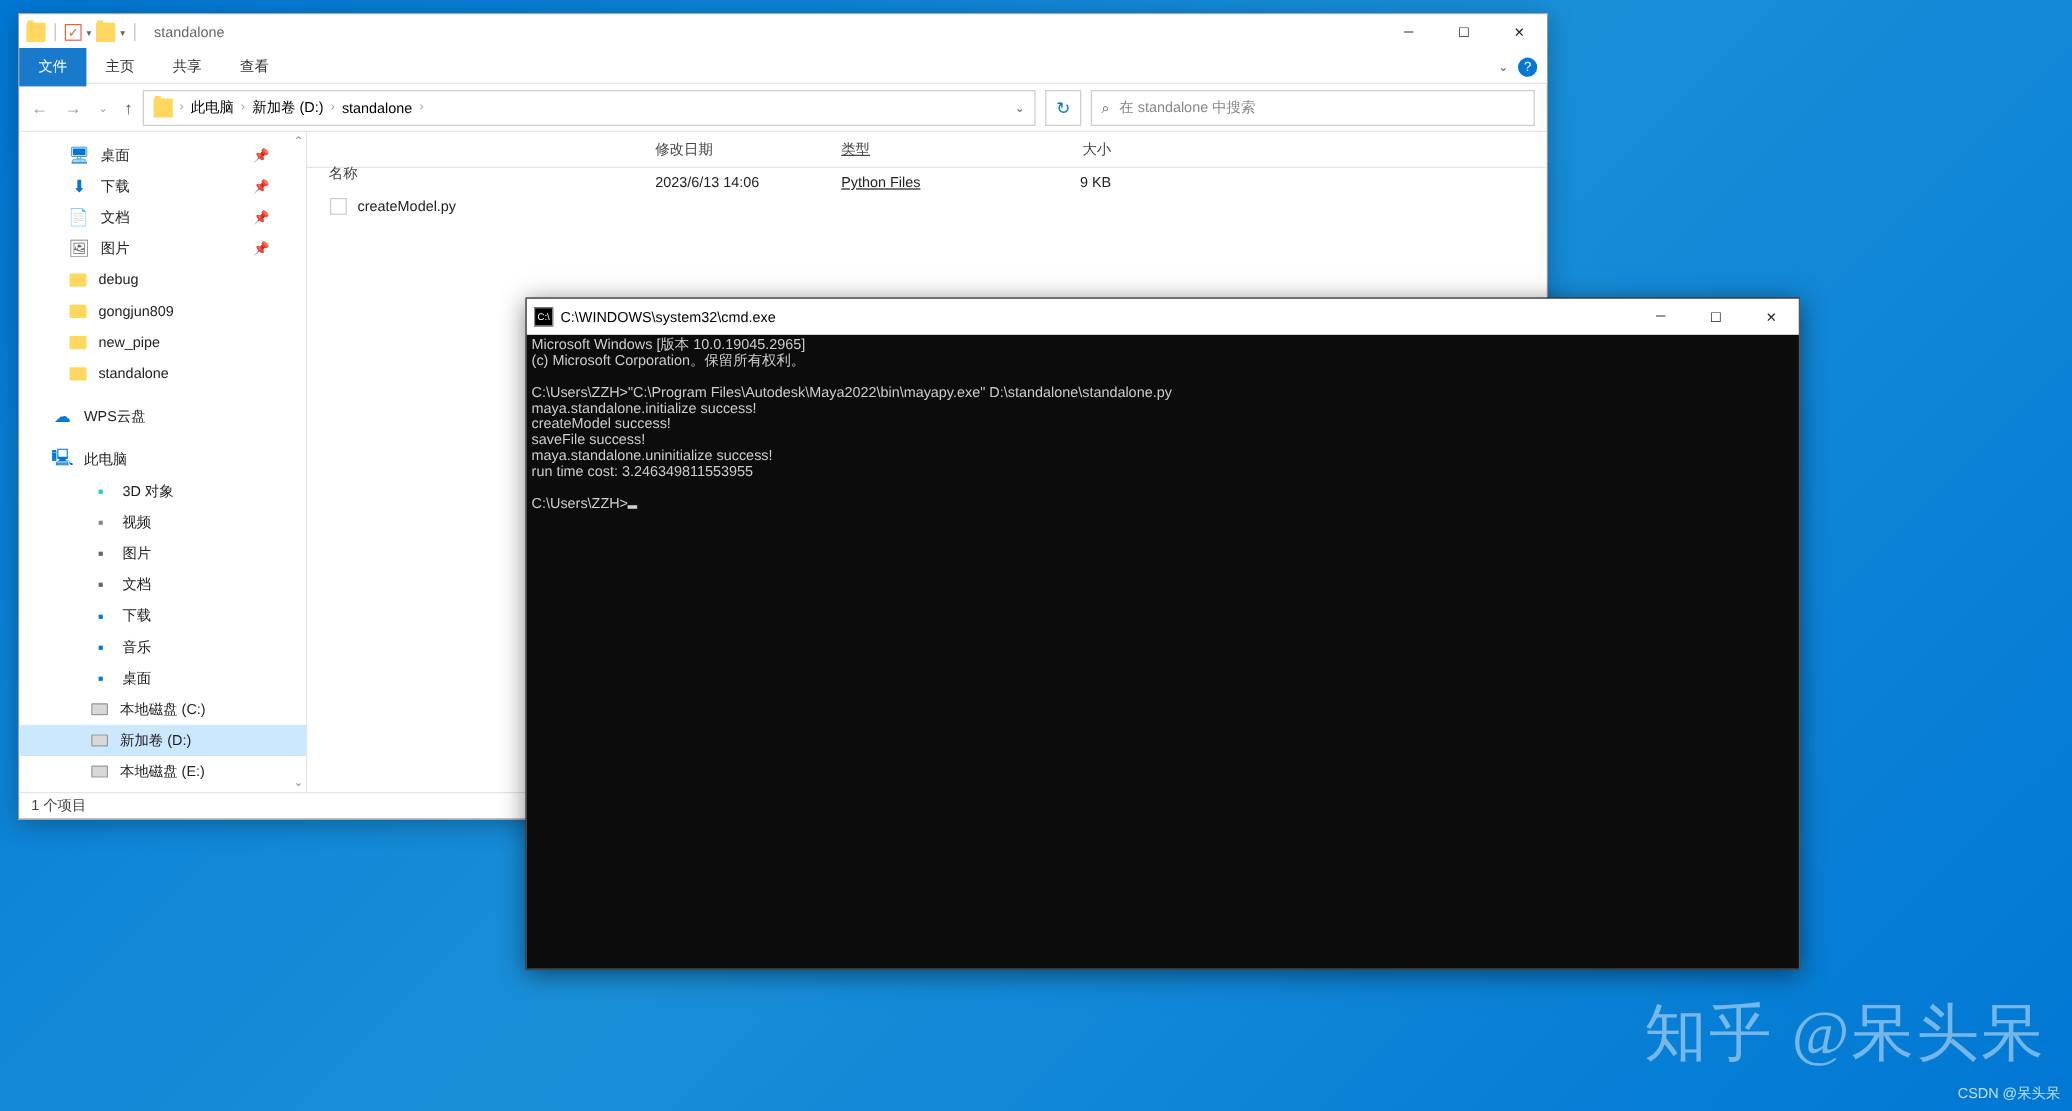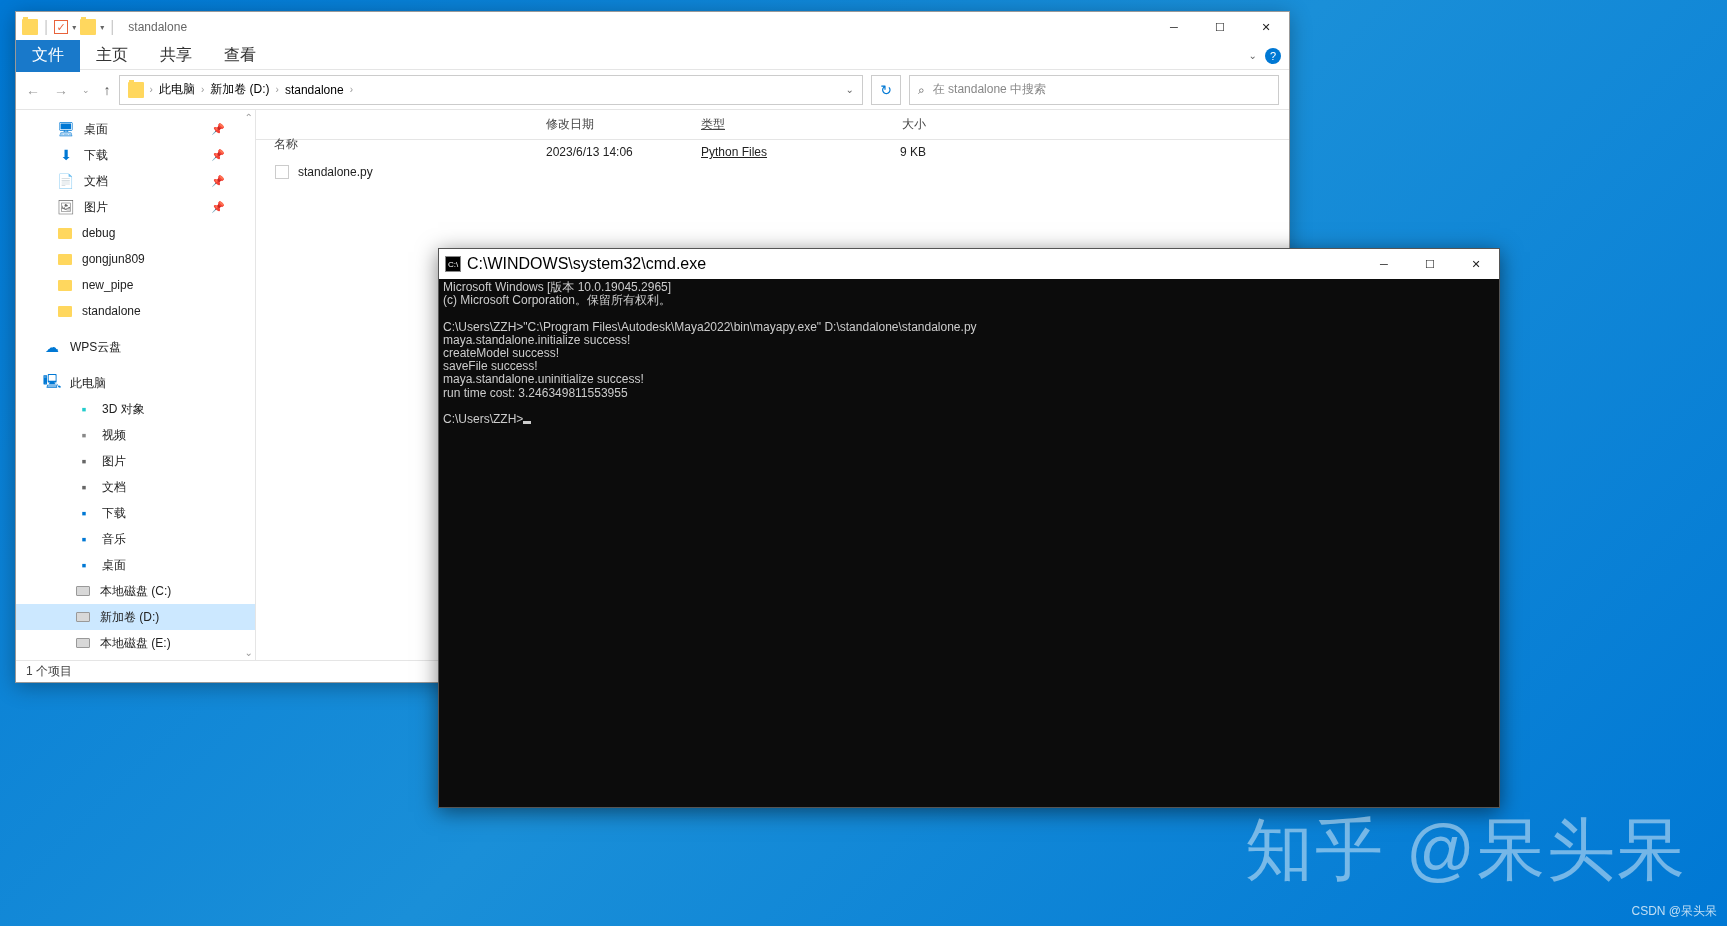--- a/index.html
+++ b/index.html
@@ -12,21 +12,21 @@
 .folder-icon-tb { width: 16px; height: 16px; background: #ffd75e; border-radius: 1px; position: relative; }
 .folder-icon-tb::before { content: ''; position: absolute; top: -2px; left: 1px; width: 5px; height: 3px; background: #ffd75e; }
 .check-icon { width: 14px; height: 14px; border: 1px solid #e8623b; display: flex; align-items: center; justify-content: center; color: #e8623b; font-size: 11px; }
 .divider-tb { color: #ccc; margin: 0 2px; }
 .down-caret { color: #666; font-size: 8px; }
 .title-text { margin-left: 6px; color: #666; font-size: 12px; }
 .win-controls { margin-left: auto; display: flex; }
 .win-btn { width: 46px; height: 30px; display: flex; align-items: center; justify-content: center; color: #222; font-size: 11px; }
 
 .ribbon { height: 28px; background: #fff; display: flex; align-items: center; border-bottom: 1px solid #e5e5e5; position: relative; }
-.ribbon-tab { padding: 16px 16px; height: 28px; display: flex; align-items: center; font-size: 16px; color: #333; }
+.ribbon-tab { padding: 16px 16px; height: 28px; display: flex; align-items: center; font-size: 12px; color: #333; }
 .ribbon-tab.active { background: #1979ca; color: #fff; }
 .carouselv { position: absolute; right: 32px; color: #666; font-size: 10px; }
 .help-icon { position: absolute; right: 8px; width: 16px; height: 16px; background: #0078d4; color: #fff; border-radius: 50%; display: flex; align-items: center; justify-content: center; font-size: 11px; }
 
 .nav-bar { height: 40px; display: flex; align-items: center; padding: 0 10px; gap: 8px; border-bottom: 1px solid #e5e5e5; }
 .nav-arrows { display: flex; gap: 14px; color: #999; font-size: 14px; align-items: center; }
 .nav-arrows span { cursor: default; }
 .up-arrow { color: #555; }
 .address-bar { flex: 1; height: 30px; border: 1px solid #ccc; display: flex; align-items: center; padding: 0 8px; gap: 6px; font-size: 12px; background: #fff; }
 .address-bar .sep { color: #999; font-size: 10px; }
@@ -59,28 +59,28 @@
 .file-ico-box { width: 16px; height: 16px; display: flex; align-items: center; justify-content: center; }
 .maya-ico { width: 14px; height: 14px; background: #1a6c6c; border-radius: 1px; }
 .py-ico { width: 14px; height: 14px; background: #fff; border: 1px solid #ccc; position: relative; }
 
 .status-bar { height: 22px; border-top: 1px solid #e5e5e5; display: flex; align-items: center; padding: 0 10px; font-size: 12px; color: #444; }
 
 
 .cmd-window { position: absolute; left: 438px; top: 248px; width: 1062px; height: 560px; background: #0c0c0c; border: 1px solid #555; box-shadow: 0 4px 20px rgba(0,0,0,0.5); }
 .cmd-titlebar { height: 30px; background: #fff; display: flex; align-items: center; }
 .cmd-icon { width: 16px; height: 16px; margin: 0 6px; background: #000; border: 1px solid #888; display: flex; align-items: center; justify-content: center; color: #fff; font-size: 8px; }
-.cmd-title { font-size: 16px; color: #000; }
+.cmd-title { font-size: 12px; color: #000; }
 .cmd-controls { margin-left: auto; display: flex; }
 .cmd-btn { width: 46px; height: 30px; display: flex; align-items: center; justify-content: center; color: #222; font-size: 11px; }
 .cmd-body { padding: 2px 4px; font-family: "NSimSun", "SimSun", Consolas, monospace; font-size: 12px; color: #ccc; line-height: 1.1; white-space: pre; }
 .cursor { display: inline-block; width: 8px; height: 3px; background: #ccc; vertical-align: bottom; margin-bottom: 2px; }
 
 
-.watermark1 { position: absolute; right: 40px; bottom: 30px; font-size: 68px; color: rgba(255,255,255,0.45); font-weight: 400; font-family: Liberation Sans, sans-serif; letter-spacing: 2px; }
+.watermark1 { position: absolute; right: 22px; bottom: 30px; font-size: 52px; color: rgba(255,255,255,0.45); font-weight: 400; font-family: Liberation Serif, serif; letter-spacing: 2px; }
 .watermark2 { position: absolute; right: 10px; bottom: 6px; font-size: 12px; color: rgba(255,255,255,0.75); }
 </style>
 </head>
 <body>
 
 <div class="explorer">
   <div class="titlebar">
     <div class="titlebar-icons">
       <div class="folder-icon-tb"></div>
       <span class="divider-tb">|</span>
@@ -234,21 +234,21 @@
         <div class="col-date">修改日期</div>
         <div class="col-type">类型</div>
         <div class="col-size">大小</div>
       </div>
       <div id="file-rows">
           <div class="file-row">
             <div class="col-name">
               <div class="file-ico-box">
                 <div class="py-ico"></div>
               </div>
-              <span>standalone.py</span>
+              <span>createModel.py</span>
             </div>
             <div class="col-date">2023/6/13 14:06</div>
             <div class="col-type">Python Files</div>
             <div class="col-size">9 KB</div>
           </div>
         </div>
     </div>
   </div>
 
   <div class="status-bar">

